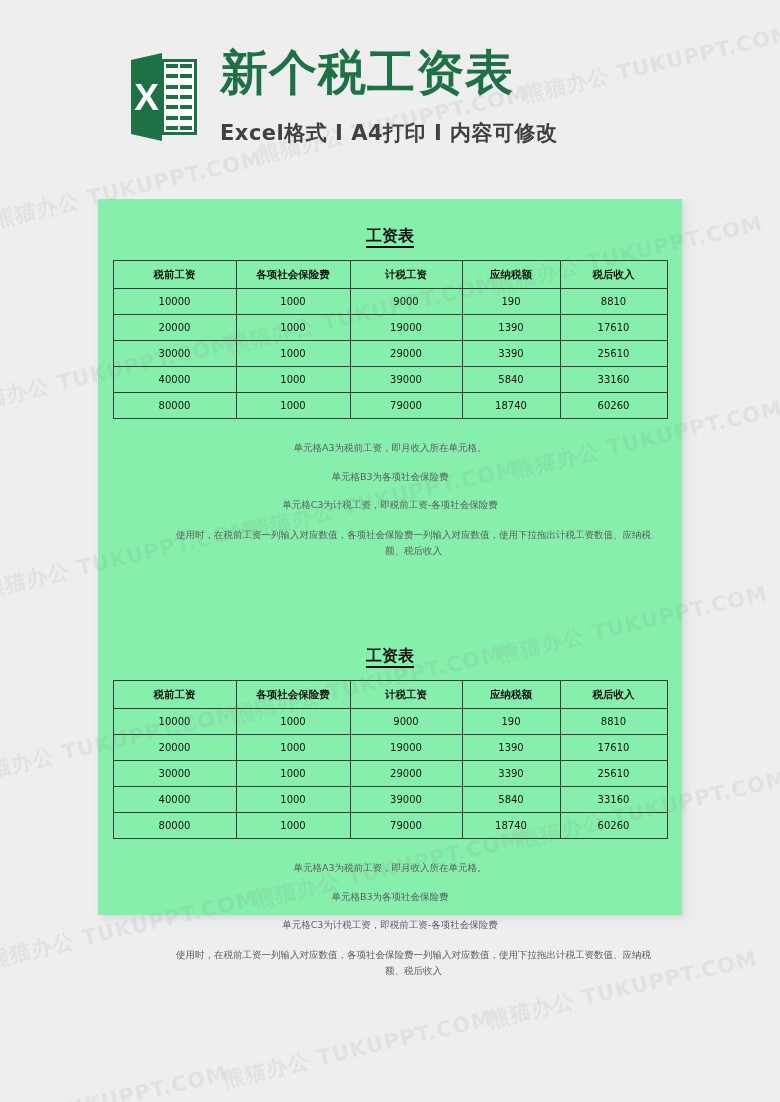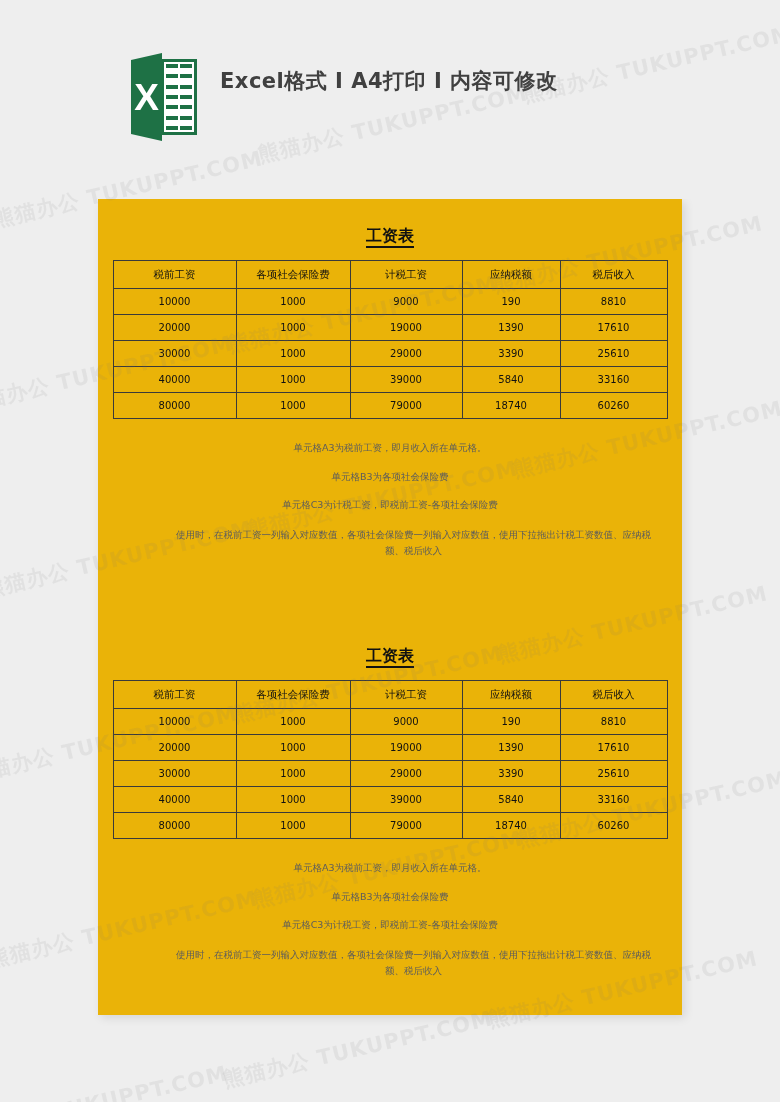--- a/index.html
+++ b/index.html
@@ -117,22 +117,22 @@
     white-space: nowrap;
     font-family: "DejaVu Sans", "Liberation Sans", sans-serif;
   }
 
   
   .paper {
     position: absolute;
     left: 98px;
     top: 199px;
     width: 584px;
-    height: 816px;
-    background: #eab308;
+    height: 716px;
+    background: #86efac;
     box-shadow: 3px 3px 9px rgba(0,0,0,0.10);
     z-index: 2;
   }
 
   .section {
     position: absolute;
     left: 0;
     width: 584px;
   }
   .section-1 { top: 0px; }
@@ -160,21 +160,21 @@
   table.salary td {
     border: 1.4px solid #3a3a3a;
     text-align: center;
     vertical-align: middle;
     height: 23px;
     color: #111111;
     font-family: "DejaVu Sans", "Liberation Sans", sans-serif;
   }
   table.salary thead td {
     font-size: 10.5px;
-    font-weight: normal;
+    font-weight: bold;
     height: 25px;
   }
   table.salary tbody td {
     font-size: 10px;
     font-weight: normal;
   }
   table.salary col.c1 { width: 123px; }
   table.salary col.c2 { width: 114px; }
   table.salary col.c3 { width: 112px; }
   table.salary col.c4 { width: 98px; }
@@ -259,20 +259,21 @@
             </div>
           <div class="xl-row">
               <div class="xl-cell"></div>
               <div class="xl-cell"></div>
             </div>
         </div>
       </div>
     </div>
 
     <div class="header-text">
+      <div class="main-title">新个税工资表</div>
       <div class="sub-title">Excel格式 Ⅰ A4打印 Ⅰ 内容可修改</div>
     </div>
 
   </div>
 </div>
 
 <div class="paper">
 
   <div class="section section-1">
     <div class="sheet-title">

